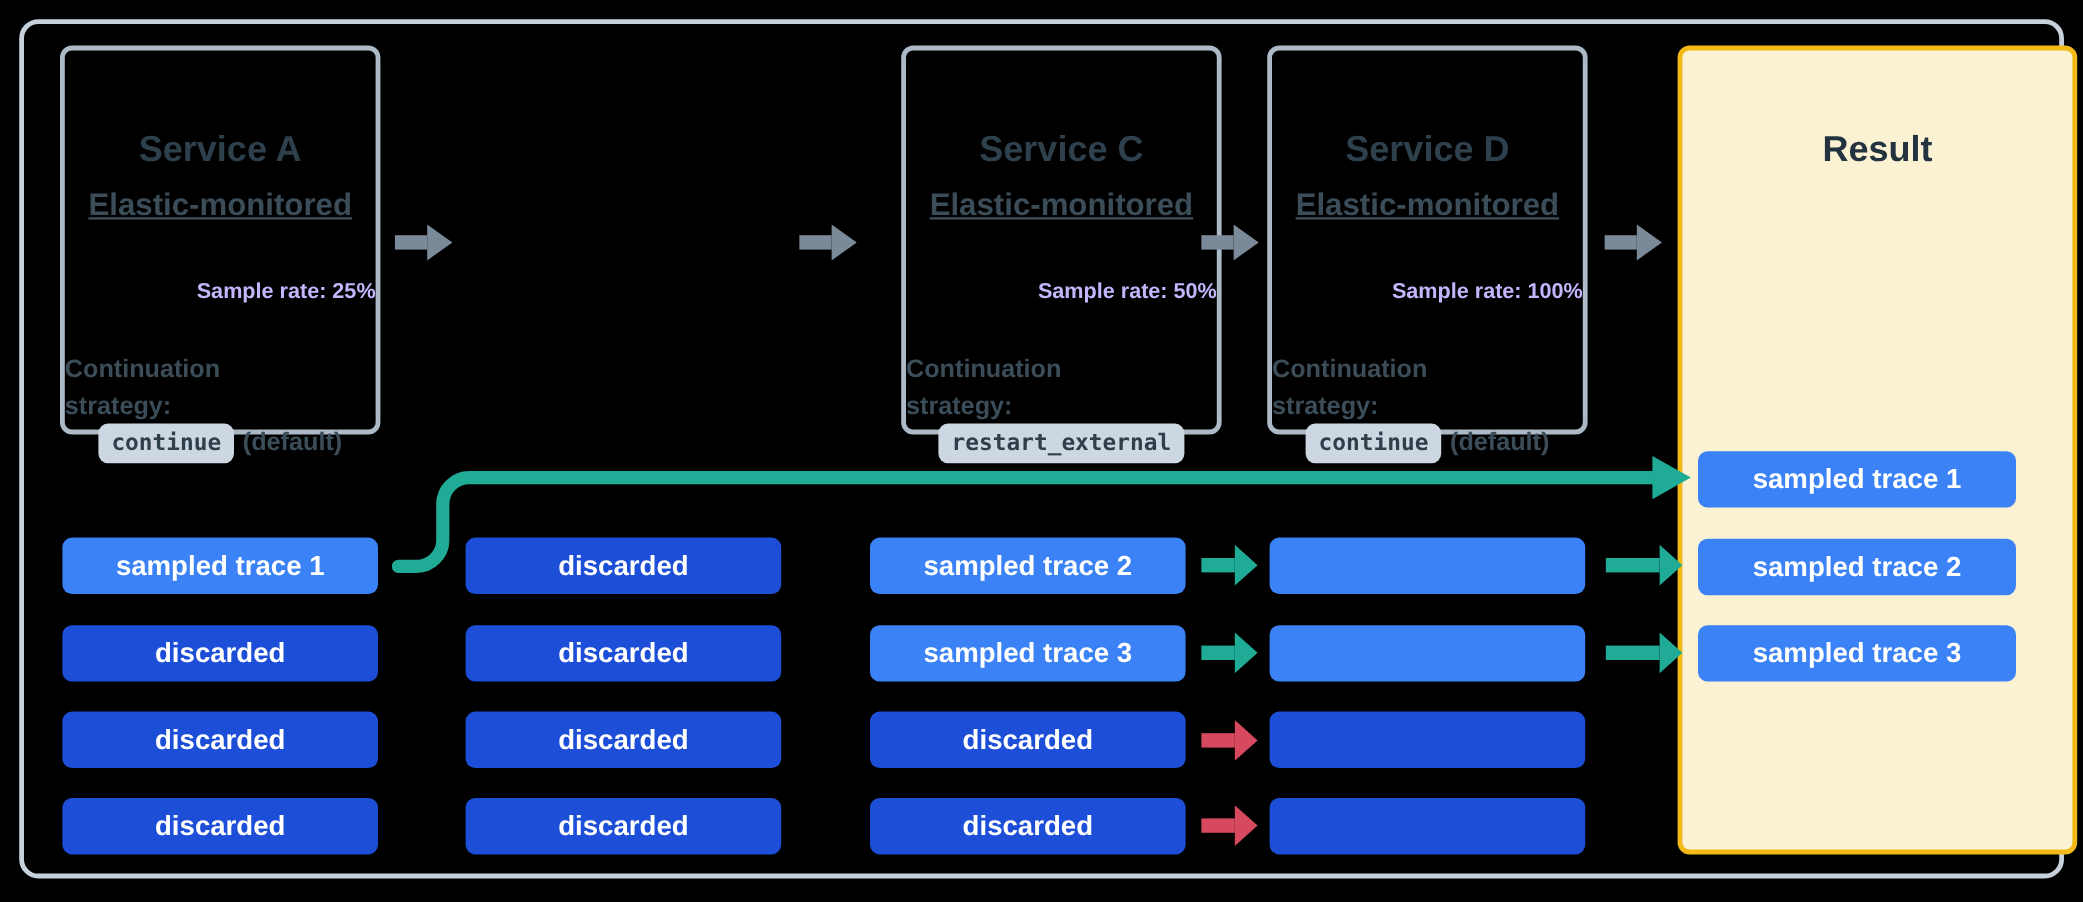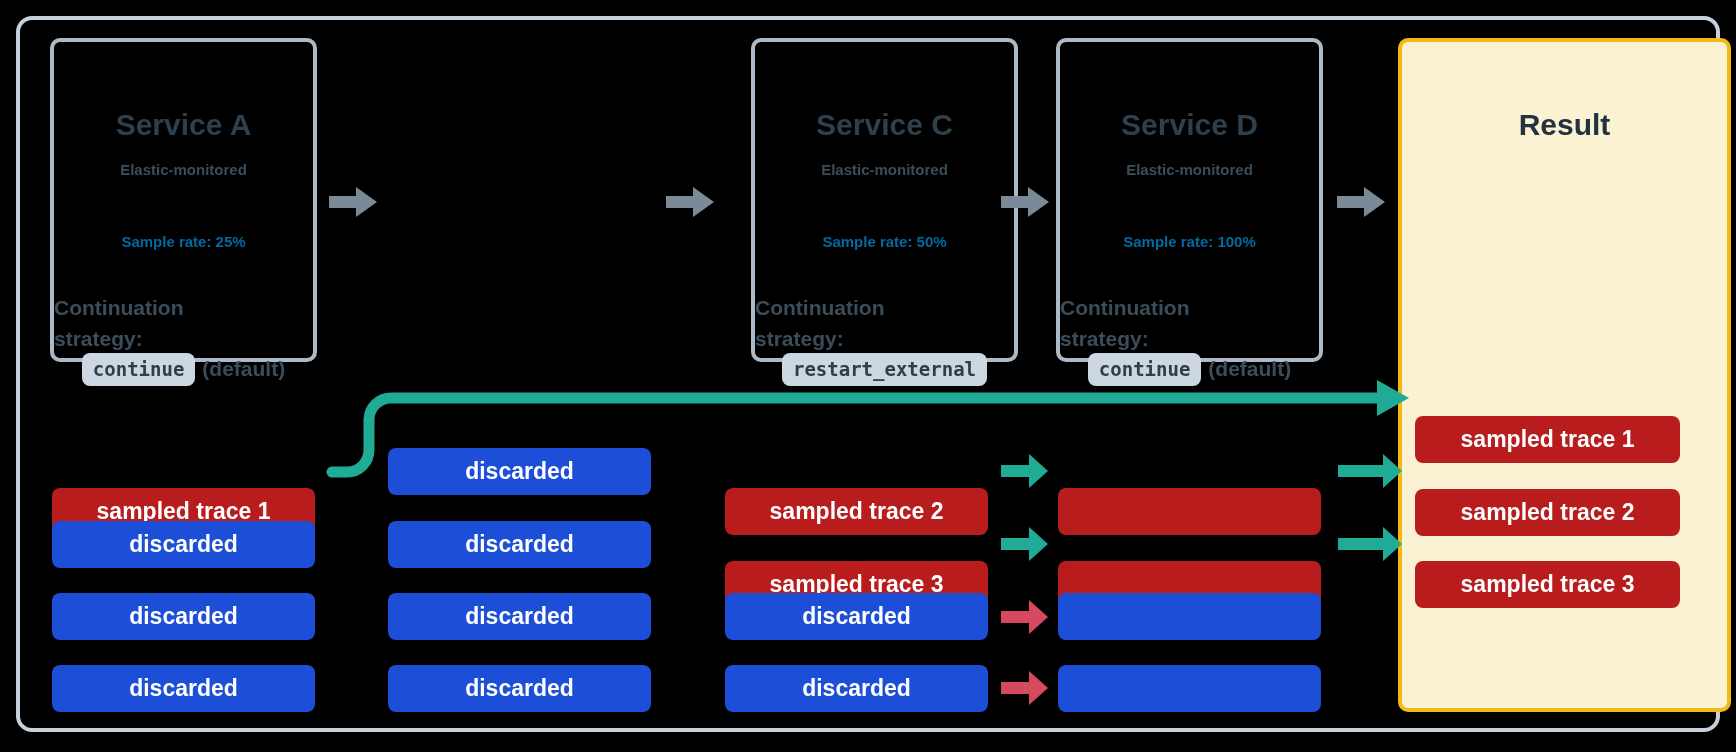--- a/index.html
+++ b/index.html
@@ -5,40 +5,40 @@
   html,body{margin:0;padding:0;background:#000;}
   #stage{position:relative;width:1736px;height:752px;background:#000;overflow:hidden;
          font-family:"Liberation Sans","DejaVu Sans",sans-serif;padding-left:12px;}
   .frame{position:absolute;left:16px;top:16px;width:1696px;height:708px;
          border:4px solid #C7D1DB;border-radius:16px;}
   .svc-box{position:absolute;top:38px;width:267px;height:324px;border:4px solid #ACB9C7;
            border-radius:10px;box-sizing:border-box;color:#3C4D5A;}
   .svc-title{position:absolute;top:66px;left:0;width:100%;text-align:center;
              font-size:30px;line-height:34px;font-weight:700;color:#2F404D;}
   .svc-mon{position:absolute;top:114px;left:0;width:100%;text-align:center;
-           font-size:15px;line-height:28px;font-weight:600;color:#3C4D5A;}
-  .svc-rate{position:absolute;top:186px;left:0;width:100%;text-align:center;
-            font-size:15px;line-height:28px;font-weight:600;color:#0369a1;}
+           font-size:26px;line-height:28px;font-weight:600;color:#3C4D5A;text-decoration:underline;}
+  .svc-rate{position:absolute;top:186px;left:0;width:100%;text-align:right;
+            font-size:18px;line-height:28px;font-weight:600;color:#c4b5fd;}
   .svc-cont{position:absolute;top:250px;left:0;width:100%;
             font-size:21px;line-height:31px;font-weight:600;color:#3C4D5A;}
   .chip-row{position:absolute;top:309px;left:0;width:100%;height:36px;display:flex;
             align-items:center;justify-content:center;gap:7px;text-align:center;}
   .chip{background:#CCD7E1;color:#2E3E4A;border-radius:8px;padding:4px 11px;
         font-family:"DejaVu Sans Mono","Liberation Mono",monospace;
         font-size:19px;line-height:25px;font-weight:600;}
   .chip-note{font-size:21px;font-weight:600;color:#3C4D5A;}
   .result-box{position:absolute;left:1398px;top:38px;width:333px;height:674px;
               box-sizing:border-box;border:4px solid #F3BA17;border-radius:10px;
               background:#FBF1D3;}
   .result-title{position:absolute;top:66px;left:0;width:100%;text-align:center;
                 font-size:30px;line-height:34px;font-weight:700;color:#22333F;}
   .bar{position:absolute;height:47px;border-radius:8px;display:flex;align-items:center;
        justify-content:center;color:#FFFFFF;font-size:23px;font-weight:600;
        box-sizing:border-box;}
-  .bar.sampled{background:#b91c1c;margin-top:40px;}
+  .bar.sampled{background:#3b82f6;}
   .bar.discarded{background:#1d4ed8;}
   .arrow-svg{position:absolute;display:block;}
   .overlay{position:absolute;left:0;top:0;width:1736px;height:752px;pointer-events:none;}
 </style>
 </head>
 <body>
 
 <div id="stage">
 
   <div class="frame"></div>

